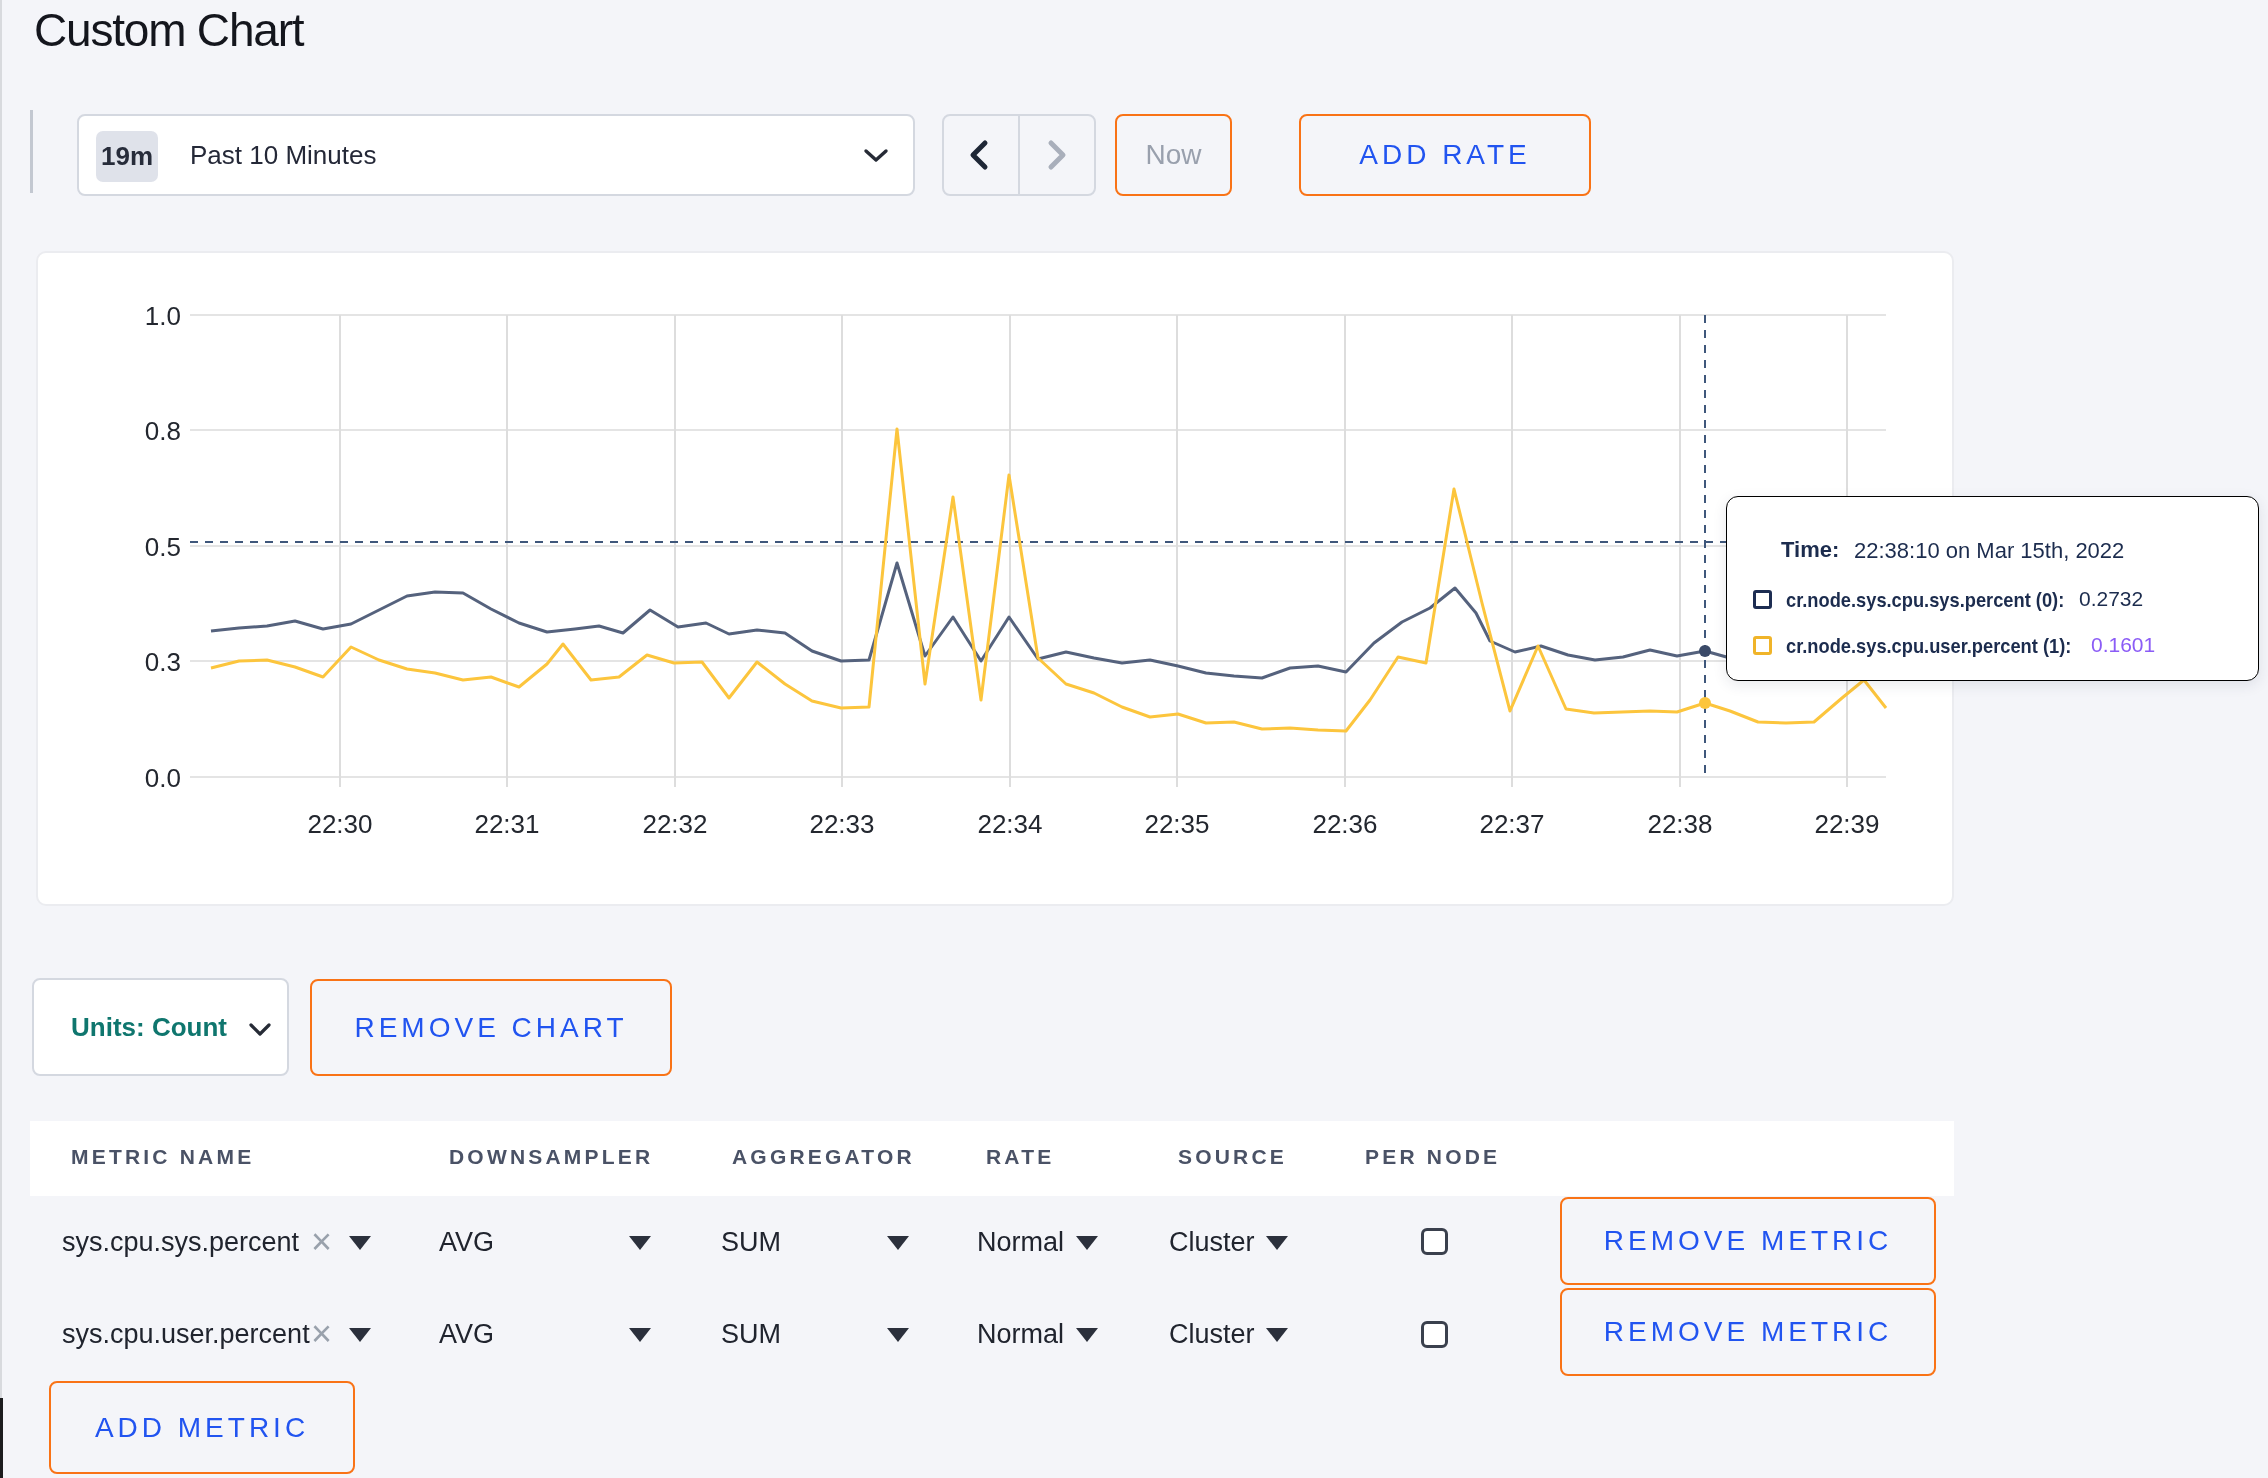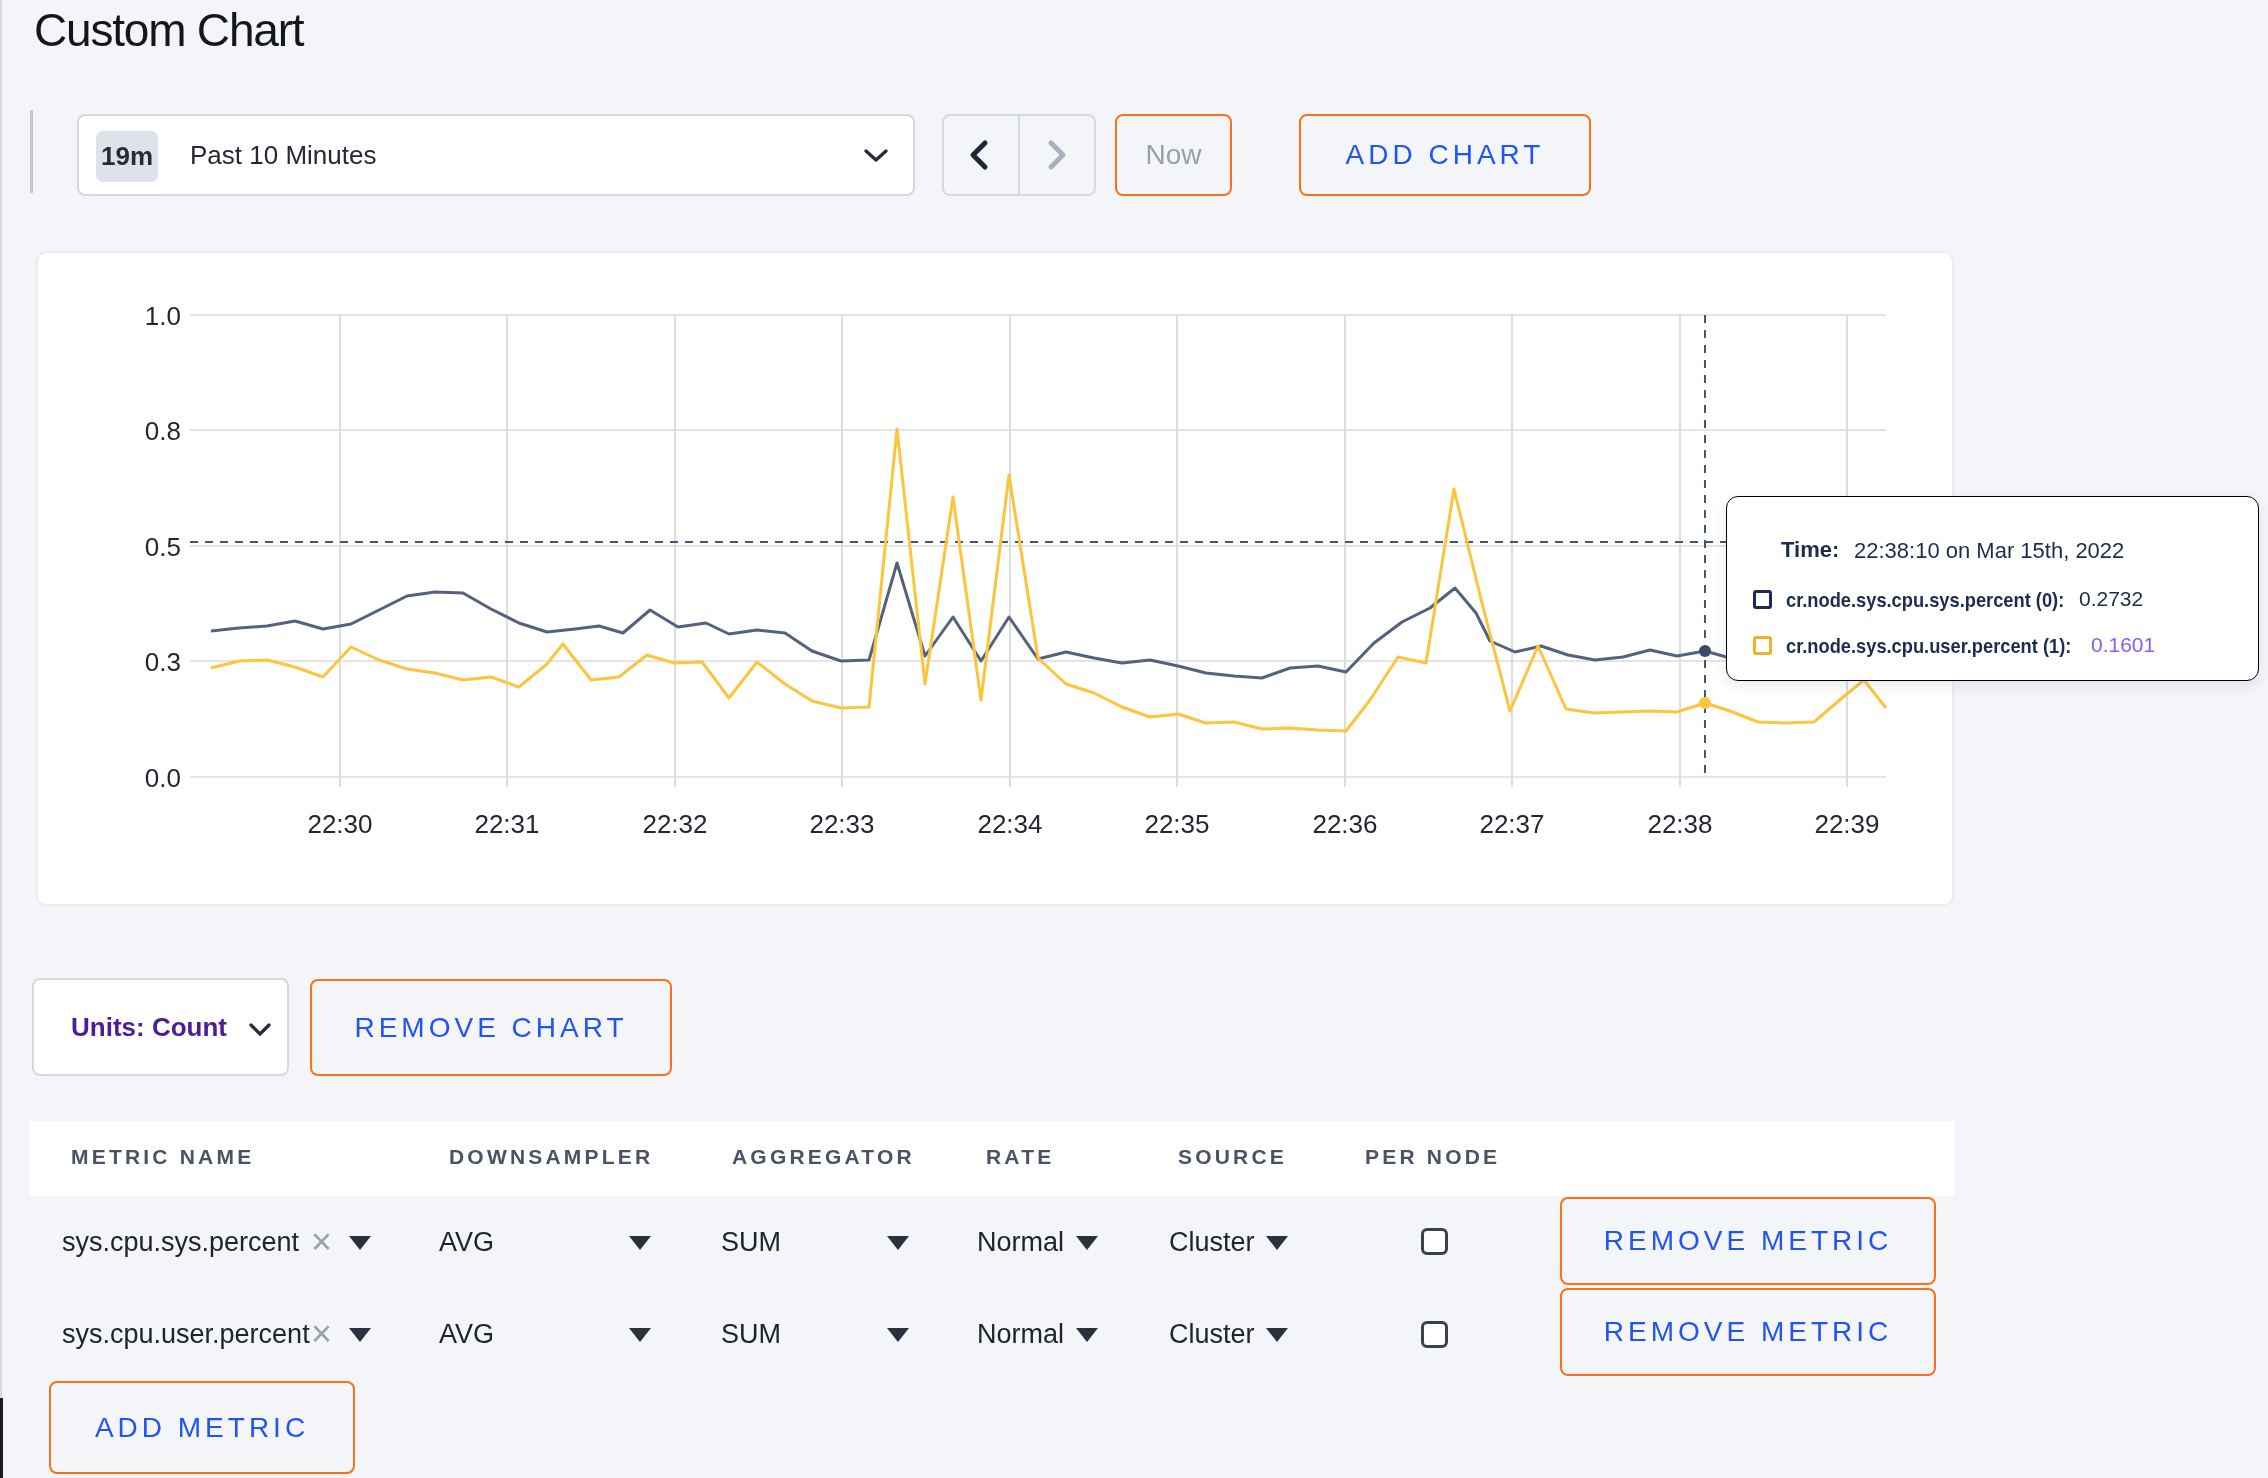--- a/index.html
+++ b/index.html
@@ -36,21 +36,21 @@
     <polyline points="21,4 9,16 21,28" fill="none" stroke="#1e2736" stroke-width="5" stroke-linecap="round" stroke-linejoin="round"></polyline>
   </svg>
 <svg class="abs" style="left:1040px;top:139px;" width="32" height="32" viewBox="0 0 32 32">
     <polyline points="11,4 23,16 11,28" fill="none" stroke="#a9afbb" stroke-width="5" stroke-linecap="round" stroke-linejoin="round"></polyline>
   </svg>
 
 <div class="btn" style="left:1115px;top:114px;width:117px;height:82px;">
     <span style="font-size:28px;color:#99a0ad;font-weight:500;">Now</span>
   </div>
 <div class="btn" style="left:1299px;top:114px;width:292px;height:82px;">
-    <span class="bluetxt">ADD CHART</span>
+    <span class="bluetxt">ADD RATE</span>
   </div>
 
 <div class="abs" style="left:36px;top:251px;width:1918px;height:655px;background:#fff;border:2px solid #ebecf0;border-radius:10px;"></div>
 
 <svg class="abs" style="left:0;top:0;" width="2268" height="1478" viewBox="0 0 2268 1478">
 
   <g stroke="#e4e4e4" stroke-width="2">
     <line x1="190" y1="315" x2="1886" y2="315"></line>
     <line x1="190" y1="430" x2="1886" y2="430"></line>
     <line x1="190" y1="546" x2="1886" y2="546"></line>
@@ -103,21 +103,21 @@
   <div class="abs" style="left:127px;top:41px;font-size:22px;color:#1c2c4e;">22:38:10 on Mar 15th, 2022</div>
   <div class="abs" style="left:26px;top:93px;width:19px;height:19px;border:3px solid #1d2d52;border-radius:3px;"></div>
   <div class="abs" style="left:59px;top:91px;font-size:21px;font-weight:700;color:#1c2c4e;transform:scaleX(0.87);transform-origin:0 0;white-space:nowrap;">cr.node.sys.cpu.sys.percent (0):</div>
   <div class="abs" style="left:352px;top:90px;font-size:21px;color:#1c2c4e;">0.2732</div>
   <div class="abs" style="left:26px;top:139px;width:19px;height:19px;border:3px solid #f0b429;border-radius:3px;"></div>
   <div class="abs" style="left:59px;top:137px;font-size:21px;font-weight:700;color:#1c2c4e;transform:scaleX(0.87);transform-origin:0 0;white-space:nowrap;">cr.node.sys.cpu.user.percent (1):</div>
   <div class="abs" style="left:364px;top:136px;font-size:21px;color:#8b5cf6;">0.1601</div>
 </div>
 
 <div class="abs" style="left:32px;top:978px;width:257px;height:98px;background:#fff;border:2px solid #d4d8e0;border-radius:8px;">
-  <div class="abs" style="left:37px;top:0;height:94px;line-height:94px;font-size:26px;font-weight:700;color:#4c1d95;">Units: Count</div>
+  <div class="abs" style="left:37px;top:0;height:94px;line-height:94px;font-size:26px;font-weight:700;color:#0f766e;">Units: Count</div>
   <svg class="abs" style="left:214px;top:42px;" width="24" height="16" viewBox="0 0 24 16">
       <polyline points="3,3 12,12 21,3" fill="none" stroke="#262b36" stroke-width="3.2" stroke-linecap="round" stroke-linejoin="round"></polyline>
     </svg>
 </div>
 <div class="btn" style="left:310px;top:979px;width:362px;height:97px;">
     <span class="bluetxt">REMOVE CHART</span>
   </div>
 
 <div class="abs" style="left:30px;top:1121px;width:1924px;height:75px;background:#fff;"></div>
 <div class="hdrlbl" style="left:71px;">METRIC NAME</div>

